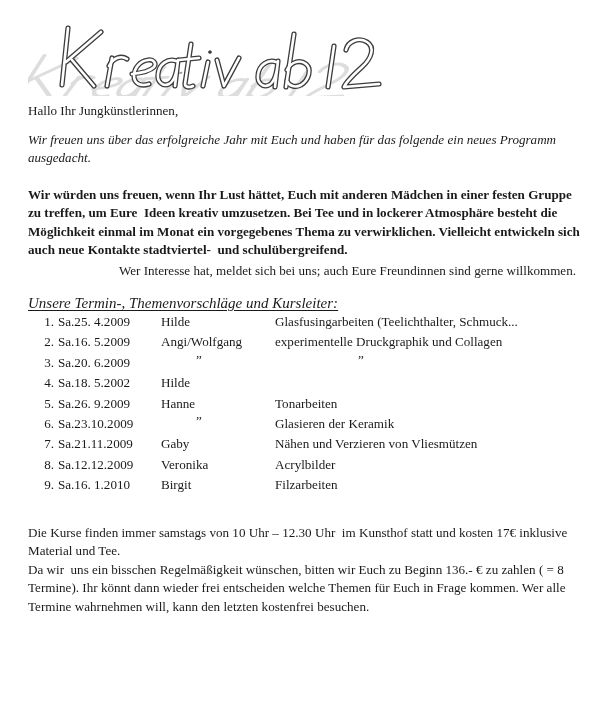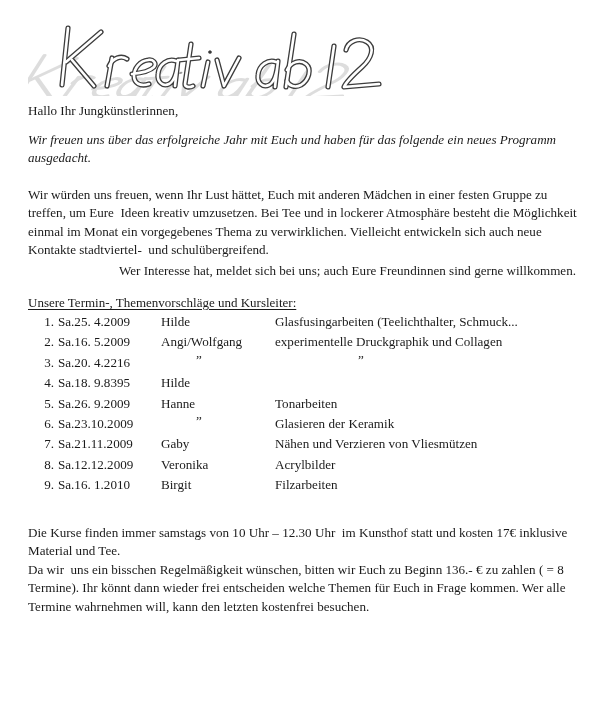--- a/index.html
+++ b/index.html
@@ -42,31 +42,32 @@
     position: absolute;
     font-size: 13.1px;
     line-height: 18.4px;
     letter-spacing: 0.0px;
     white-space: pre-wrap;
   }
 
   #greeting { left: 28px; top: 102px; }
 
   #para1 { left: 28px; top: 131px; width: 548px; font-style: italic; }
-  #para2 { left: 28px; top: 186px; width: 552px; }
+  #para2 { left: 28px; top: 186px; width: 552px; font-weight: bold; }
   #para3 { left: 28px; top: 262px; width: 548px; text-align: right; }
 
   .heading-underlined {
     position: absolute;
     left: 28px;
     top: 294px;
-    font-size: 13px;
+    font-size: 15px;
     line-height: 18.4px;
     text-decoration: underline;
     text-underline-offset: 2px;
+    font-style: italic;
   }
 
   
   .schedule {
     position: absolute;
     left: 28px;
     top: 312px;
     width: 560px;
   }
   .srow {
@@ -204,28 +205,28 @@
 
     <div class="srow">
       <span class="c-num">2.</span>
       <span class="c-date">Sa.16.  5.2009</span>
       <span class="c-leader">Angi/Wolfgang</span>
       <span class="c-topic">experimentelle Druckgraphik und Collagen</span>
     </div>
 
     <div class="srow">
       <span class="c-num">3.</span>
-      <span class="c-date">Sa.20.  4.2216</span>
+      <span class="c-date">Sa.20.  6.2009</span>
       <span class="c-leader is-ditto"><span class="ditto">”</span></span>
       <span class="c-topic is-ditto"><span class="ditto">”</span></span>
     </div>
 
     <div class="srow">
       <span class="c-num">4.</span>
-      <span class="c-date">Sa.18.  9.8395</span>
+      <span class="c-date">Sa.18.  5.2002</span>
       <span class="c-leader">Hilde</span>
     </div>
 
     <div class="srow">
       <span class="c-num">5.</span>
       <span class="c-date">Sa.26.  9.2009</span>
       <span class="c-leader">Hanne</span>
       <span class="c-topic">Tonarbeiten</span>
     </div>
 

